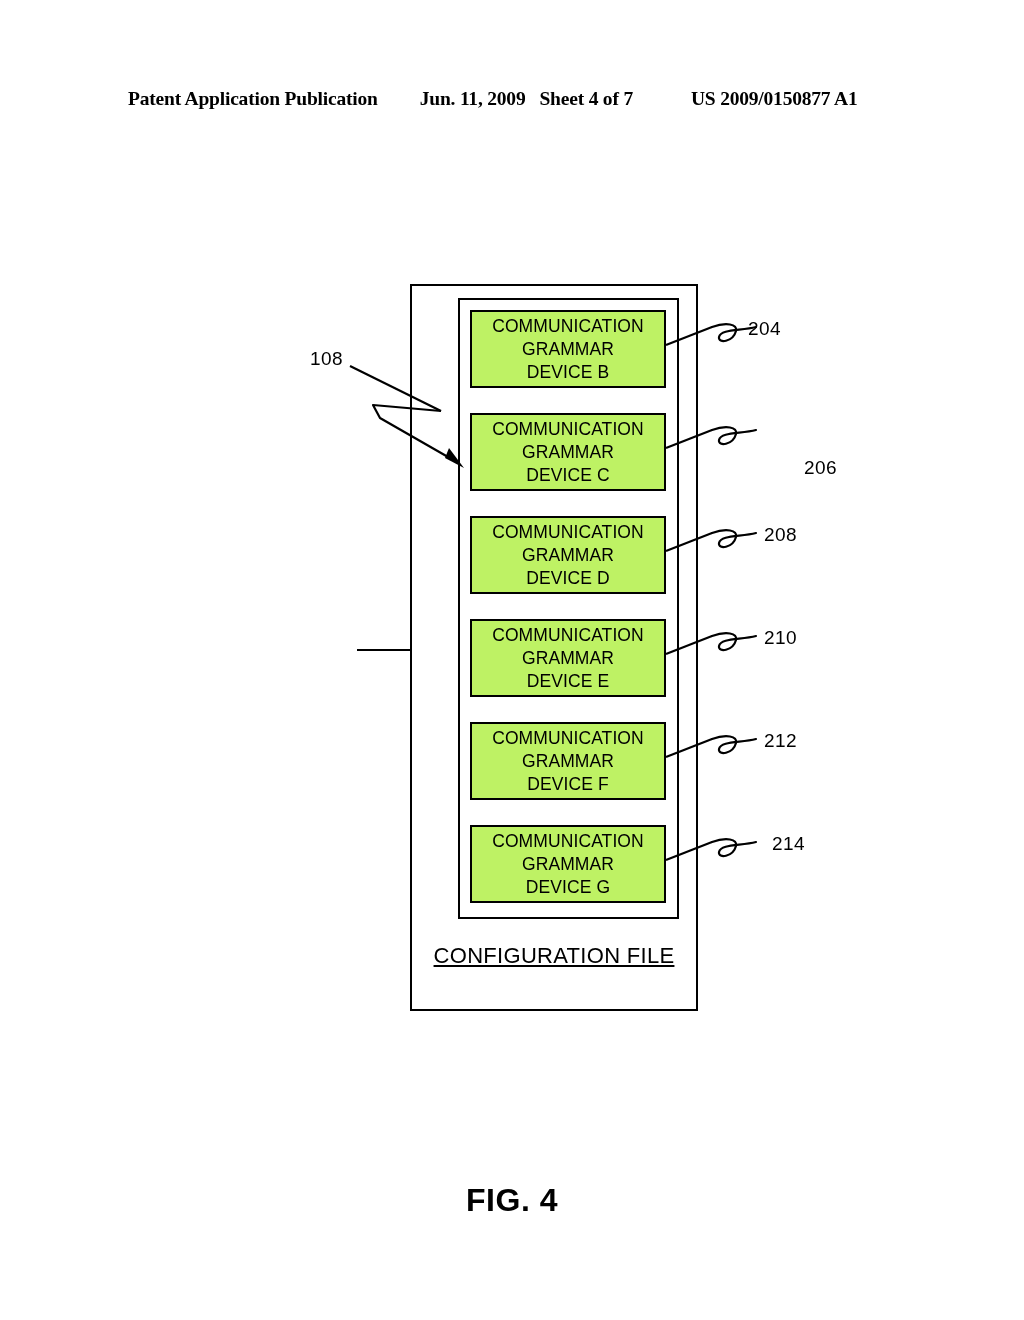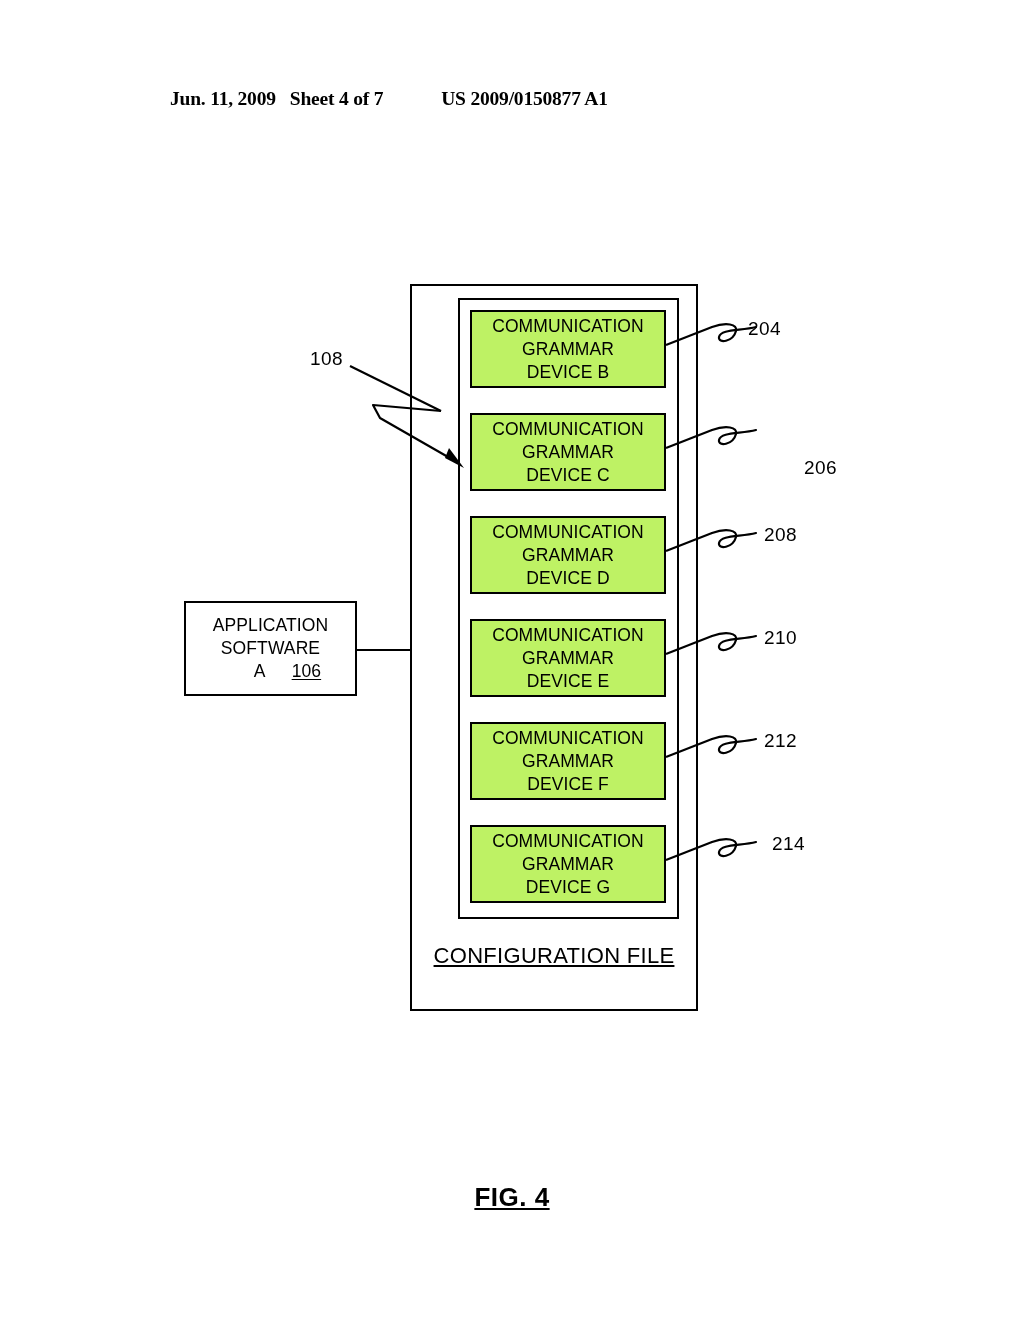--- a/index.html
+++ b/index.html
@@ -153,30 +153,30 @@
     text-align: right;
   }
 
   
   .fig-caption {
     position: absolute;
     left: 0;
     top: 1182px;
     width: 1024px;
     text-align: center;
-    font-size: 26px;
+    font-size: 32px;
     font-weight: bold;
     letter-spacing: 0.5px;
-    text-decoration: underline;
   }
 </style>
 </head>
 <body>
 
 <div class="page-header">
+  <span class="hdr-pub">Patent Application Publication</span>
   <span class="hdr-date">Jun. 11, 2009</span>
   <span class="hdr-sheet">Sheet 4 of 7</span>
   <span class="hdr-num">US 2009/0150877 A1</span>
 </div>
 
 <div class="canvas">
 
   <div class="box config-outer"></div>
 
   <div class="box config-inner"></div>
@@ -205,28 +205,20 @@
     <span class="device-line">COMMUNICATION</span>
     <span class="device-line">GRAMMAR</span>
     <span class="device-line">DEVICE F</span>
   </div>
   <div class="device-box" style="top: 825px;">
     <span class="device-line">COMMUNICATION</span>
     <span class="device-line">GRAMMAR</span>
     <span class="device-line">DEVICE G</span>
   </div>
 
-  <div class="box app-box">
-    <span class="app-line">APPLICATION</span>
-    <span class="app-line">SOFTWARE</span>
-    <span class="app-line app-line-3">
-      <span>A</span>
-      <span class="ref-underline">106</span>
-    </span>
-  </div>
 
   <div class="config-caption">
     <div class="line1">CONFIGURATION FILE</div>
   </div>
 
   <div class="ref-num ref-108">108</div>
 
   <div class="ref-num" style="left: 748px; top: 318px;">204</div>
   <div class="ref-num" style="left: 804px; top: 421px; margin-top: 36px;">206</div>
   <div class="ref-num" style="left: 764px; top: 524px;">208</div>

